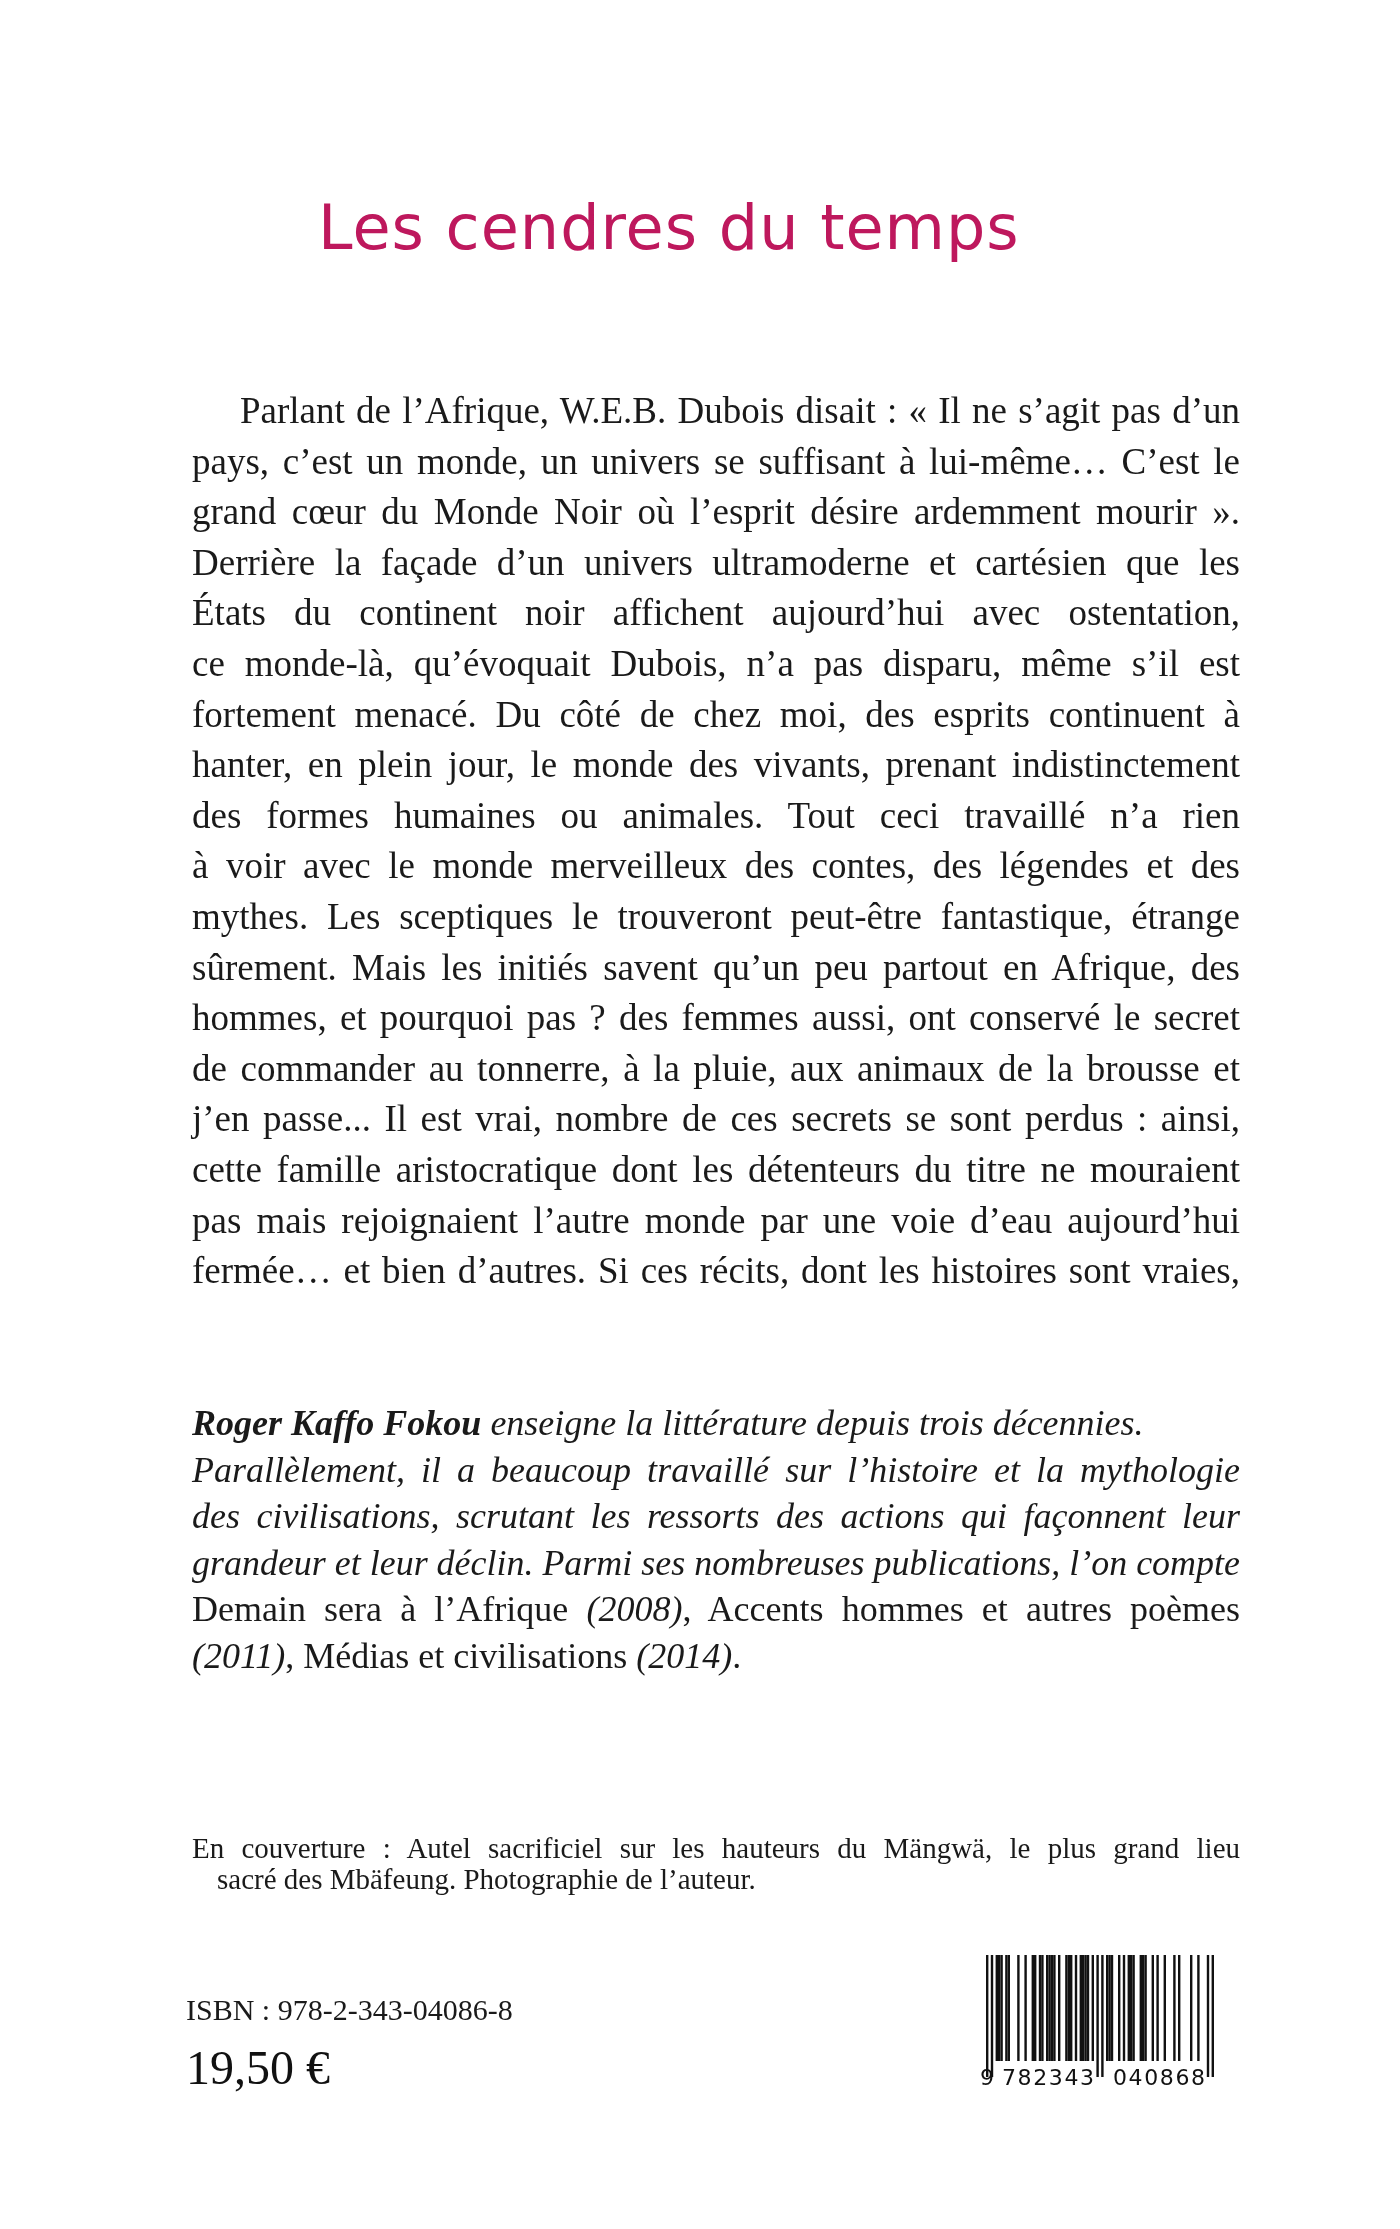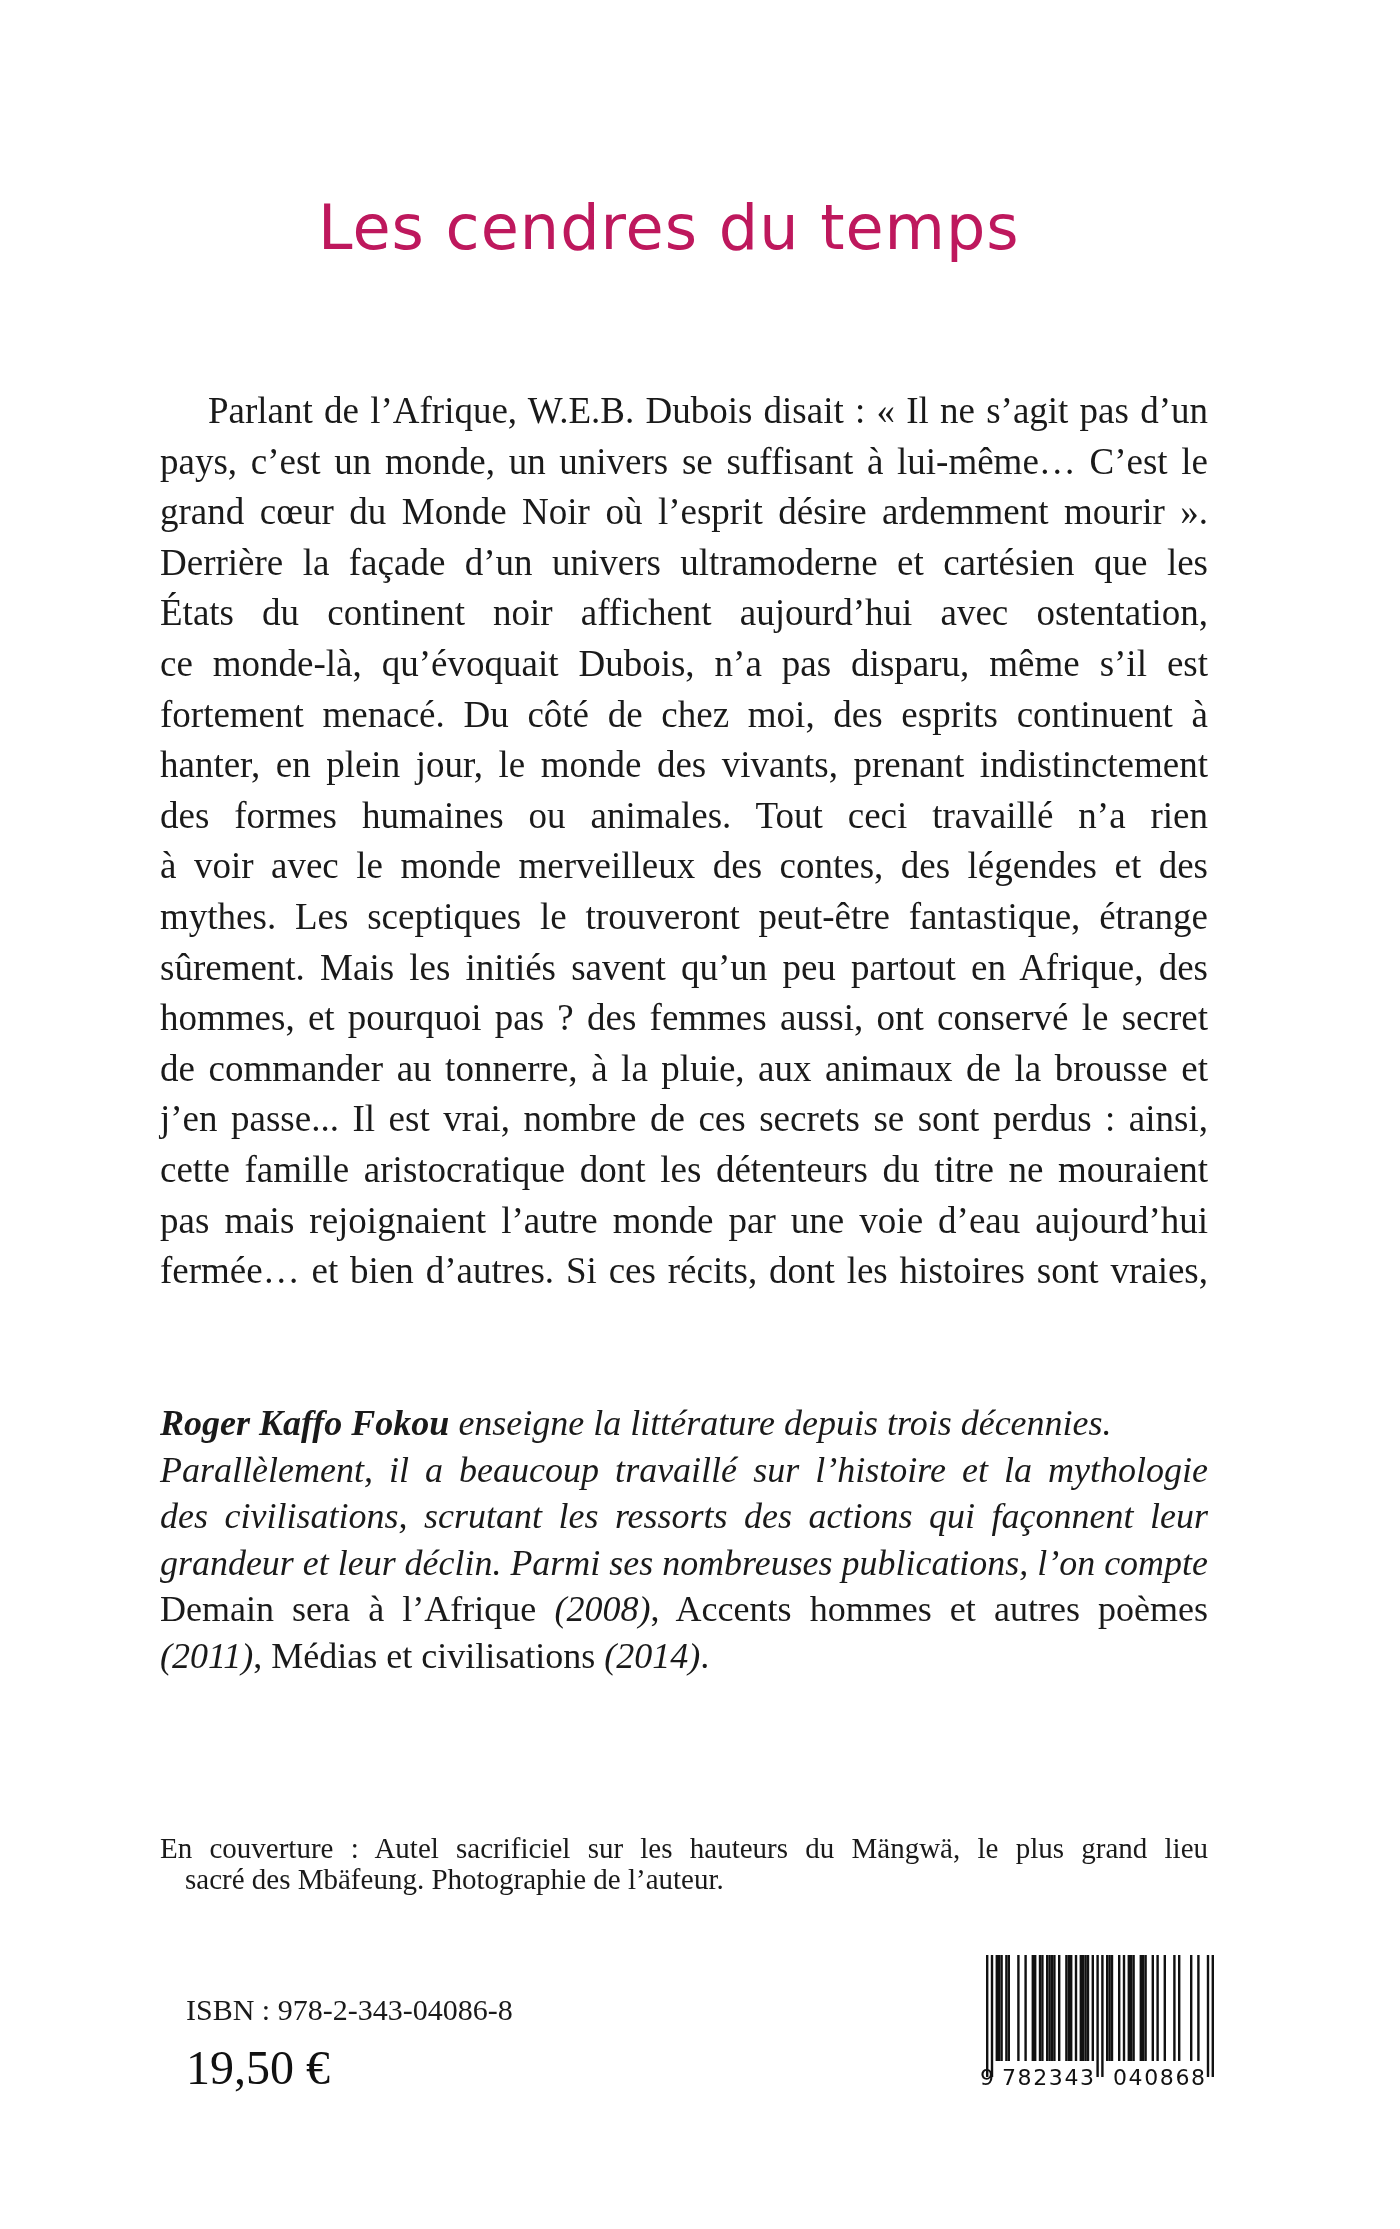--- a/index.html
+++ b/index.html
@@ -2,21 +2,21 @@
 <html><head>
 <meta charset="utf-8">
 <style>
   html, body { margin: 0; padding: 0; background: #ffffff; }
   body { width: 1400px; height: 2229px; position: relative; overflow: hidden; color: #1a1a1a; }
   .title {
     position: absolute; left: 318px; top: 188px; width: 720px;
     font-family: "DejaVu Sans", sans-serif; font-size: 62px; color: #be185d;
     letter-spacing: 1px; white-space: nowrap; line-height: 80px;
   }
-  .block { position: absolute; left: 160px; width: 1048px; font-family: "Liberation Serif", serif; }
+  .block { position: absolute; left: 192px; width: 1048px; font-family: "Liberation Serif", serif; }
   .line {
     display: block; white-space: nowrap; overflow: visible;
     text-align: justify; text-align-last: justify;
   }
   .line.last { text-align-last: left; }
   .line.indent { padding-left: 48px; }
   .body-text { top: 386px; font-size: 37px; }
   .body-text .line { height: 50.6px; line-height: 50.6px; }
   .author { top: 1400px; font-size: 36px; }
   .author .line { height: 46.6px; line-height: 46.6px; }

